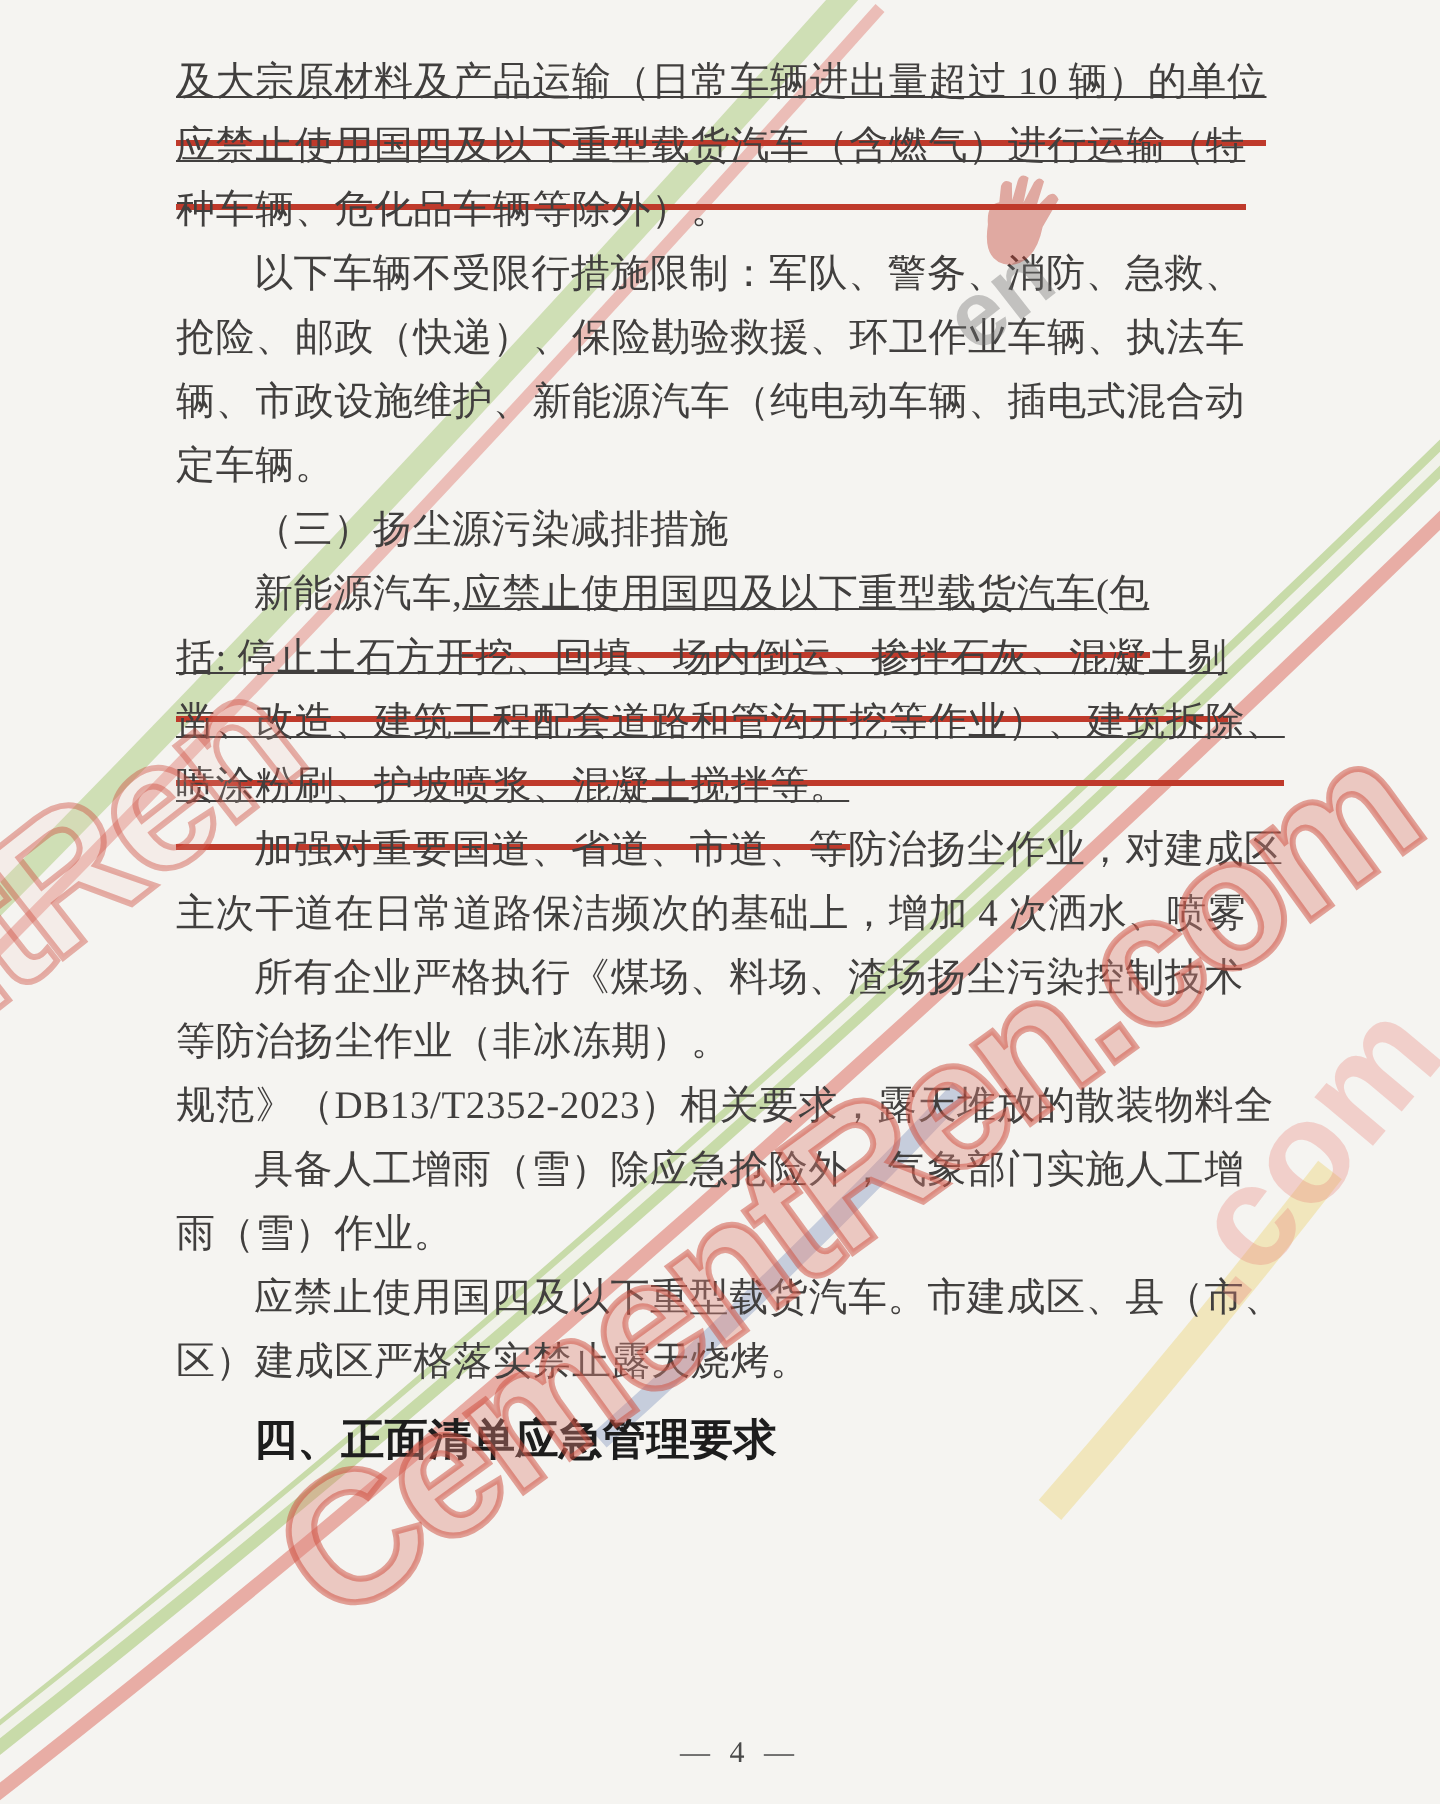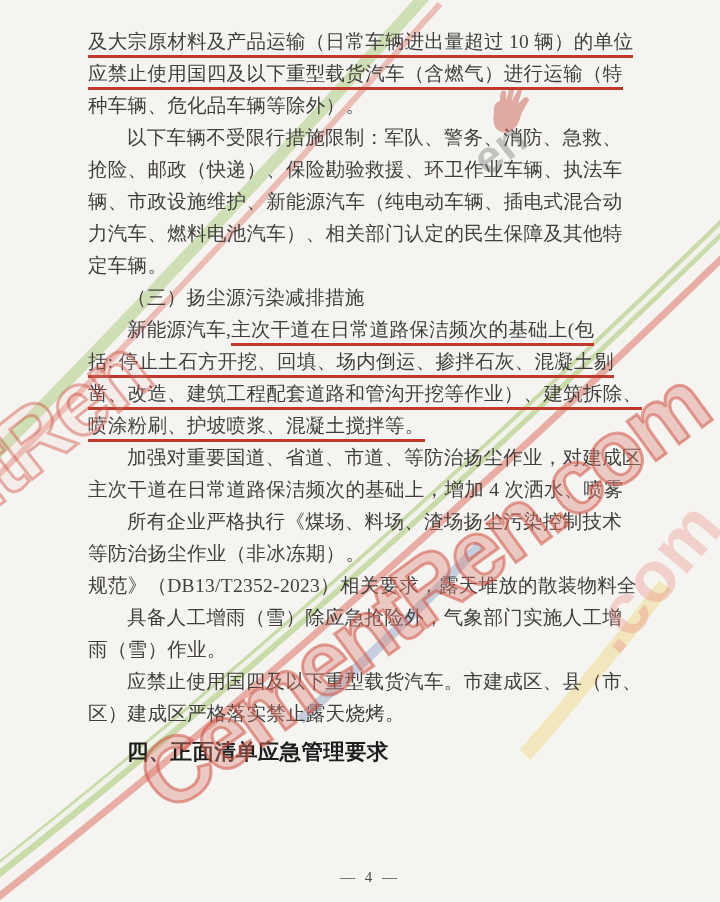--- a/index.html
+++ b/index.html
@@ -10,21 +10,21 @@
     position:absolute;left:88px;top:26px;width:552px;z-index:2;
     font-family:"Liberation Serif","DejaVu Serif",serif;
     font-size:19.5px;color:#413f3e;
   }
   .line{height:32px;line-height:32px;white-space:nowrap;letter-spacing:.3px;}
   .line.indent{text-indent:39px;}
   .line.bold{
     font-family:Liberation Sans, sans-serif;
     font-weight:bold;color:#1d1d1d;font-size:21.5px;margin-top:6px;
   }
-  .seg.u{border-bottom:3px solid #bf3a2b;padding-bottom:3px;}
+  .seg.u{border-bottom:3px solid #bf3a2b;padding-bottom:18px;text-decoration:underline;}
 
   .footer{
     position:absolute;left:0;right:0;top:869px;z-index:2;text-align:center;
     font-family:"Liberation Serif","DejaVu Serif",serif;
     font-size:15px;letter-spacing:3px;color:#4a4a4a;transform:translateX(10px);
   }
 
   
   .stripes{position:absolute;left:0;top:0;z-index:1;pointer-events:none;}
   .wm{
@@ -84,24 +84,23 @@
     <path d="M8 30 Q4 22 9 19 L7 12 Q7 8 11 9 L14 16 L13 7 Q13 3 17 4 L19 15 L20 5 Q21 1 24 3 L25 15 L28 8 Q30 5 33 8 L31 22 Q34 38 24 43 Q12 47 8 30 Z" fill="#c0392b" opacity="0.8"></path>
   </svg>
 
   <div class="textblock">
       <div class="line"><span class="seg u">及大宗原材料及产品运输（日常车辆进出量超过 10 辆）的单位</span></div>
       <div class="line"><span class="seg u">应禁止使用国四及以下重型载货汽车（含燃气）进行运输（特</span></div>
       <div class="line"><span class="seg">种车辆、危化品车辆等除外）。</span></div>
       <div class="line indent"><span class="seg">以下车辆不受限行措施限制：军队、警务、消防、急救、</span></div>
       <div class="line"><span class="seg">抢险、邮政（快递）、保险勘验救援、环卫作业车辆、执法车</span></div>
       <div class="line"><span class="seg">辆、市政设施维护、新能源汽车（纯电动车辆、插电式混合动</span></div>
-      <div class="line"><span class="seg">力汽车、燃料电池汽车）、相关部门认定的民生保障及其他特</span></div>
       <div class="line"><span class="seg">定车辆。</span></div>
       <div class="line indent"><span class="seg">（三）扬尘源污染减排措施</span></div>
-      <div class="line indent"><span class="seg">新能源汽车,</span><span class="seg u">主次干道在日常道路保洁频次的基础上(包</span></div>
+      <div class="line indent"><span class="seg">新能源汽车,</span><span class="seg u">应禁止使用国四及以下重型载货汽车(包</span></div>
       <div class="line"><span class="seg u">括: 停止土石方开挖、回填、场内倒运、掺拌石灰、混凝土剔</span></div>
       <div class="line"><span class="seg u">凿、改造、建筑工程配套道路和管沟开挖等作业）、建筑拆除、</span></div>
       <div class="line"><span class="seg u">喷涂粉刷、护坡喷浆、混凝土搅拌等。</span></div>
       <div class="line indent"><span class="seg">加强对重要国道、省道、市道、等防治扬尘作业，对建成区</span></div>
       <div class="line"><span class="seg">主次干道在日常道路保洁频次的基础上，增加 4 次洒水、喷雾</span></div>
       <div class="line indent"><span class="seg">所有企业严格执行《煤场、料场、渣场扬尘污染控制技术</span></div>
       <div class="line"><span class="seg">等防治扬尘作业（非冰冻期）。</span></div>
       <div class="line"><span class="seg">规范》（DB13/T2352-2023）相关要求，露天堆放的散装物料全</span></div>
       <div class="line indent"><span class="seg">具备人工增雨（雪）除应急抢险外，气象部门实施人工增</span></div>
       <div class="line"><span class="seg">雨（雪）作业。</span></div>

